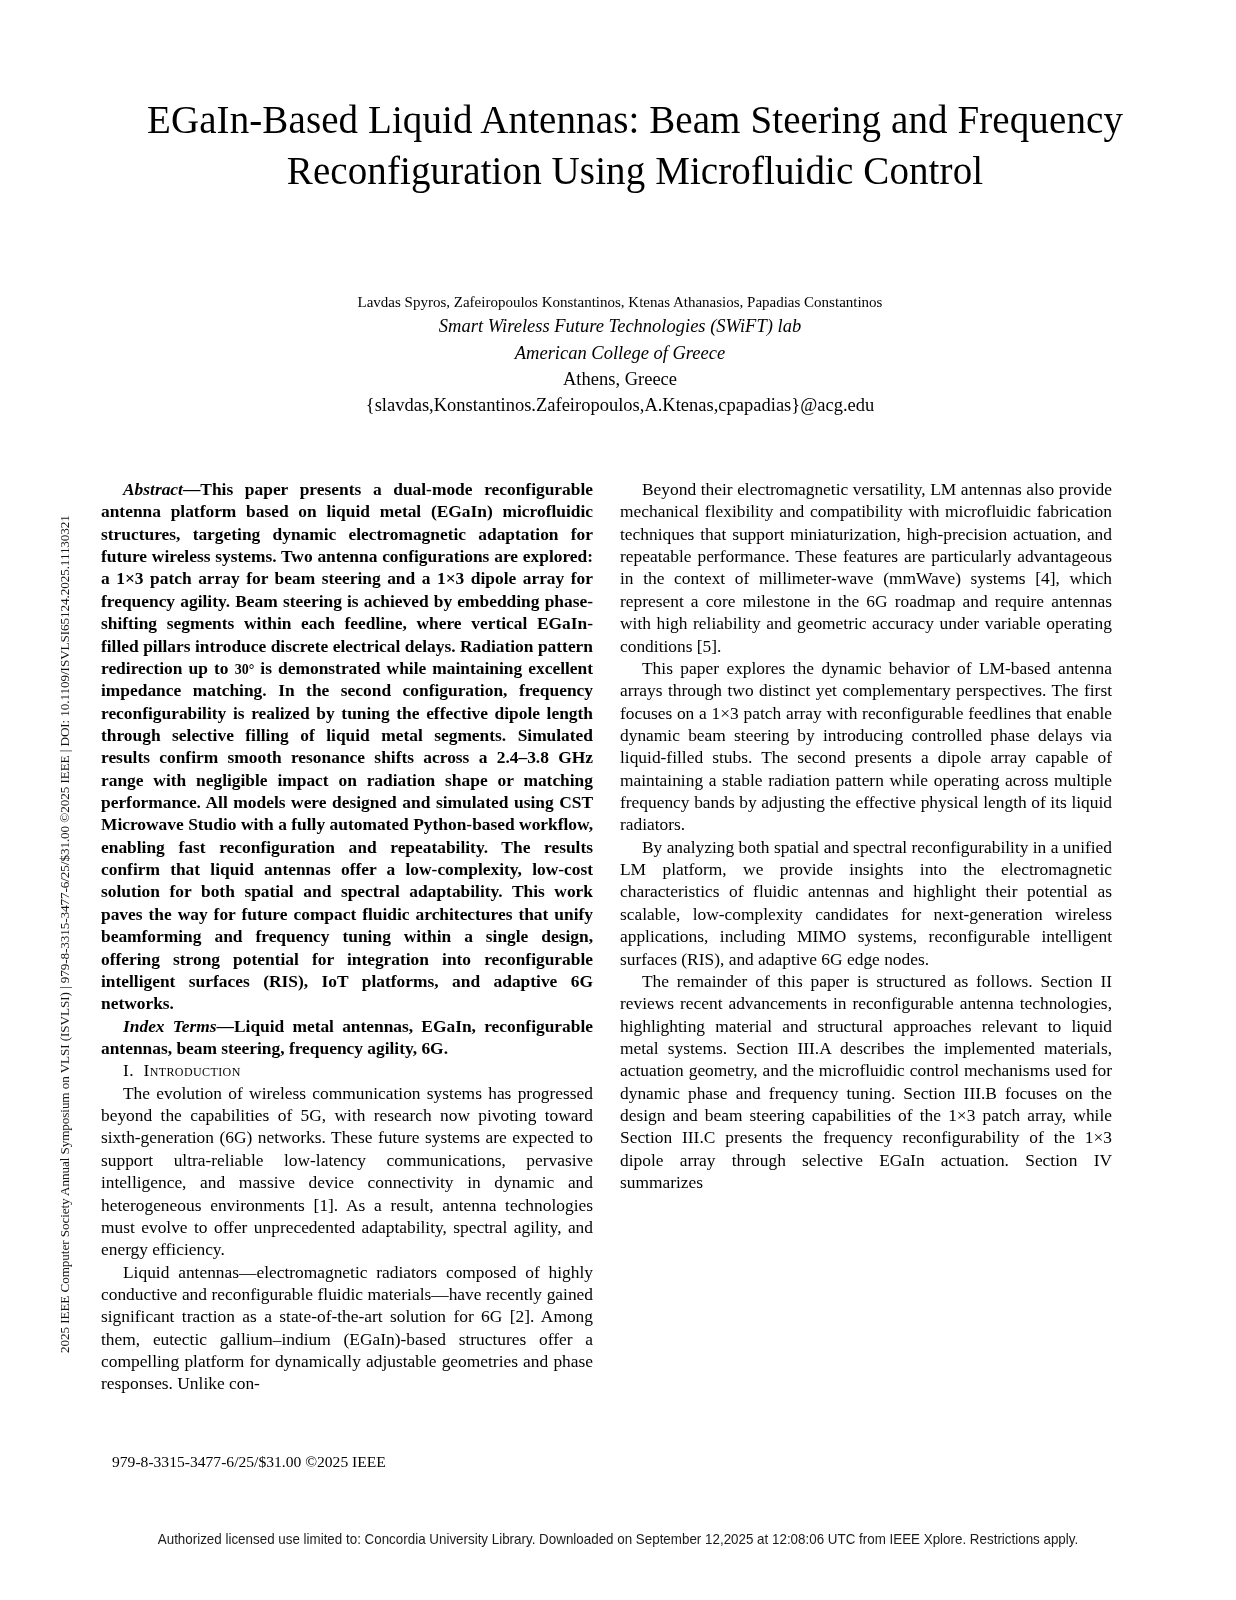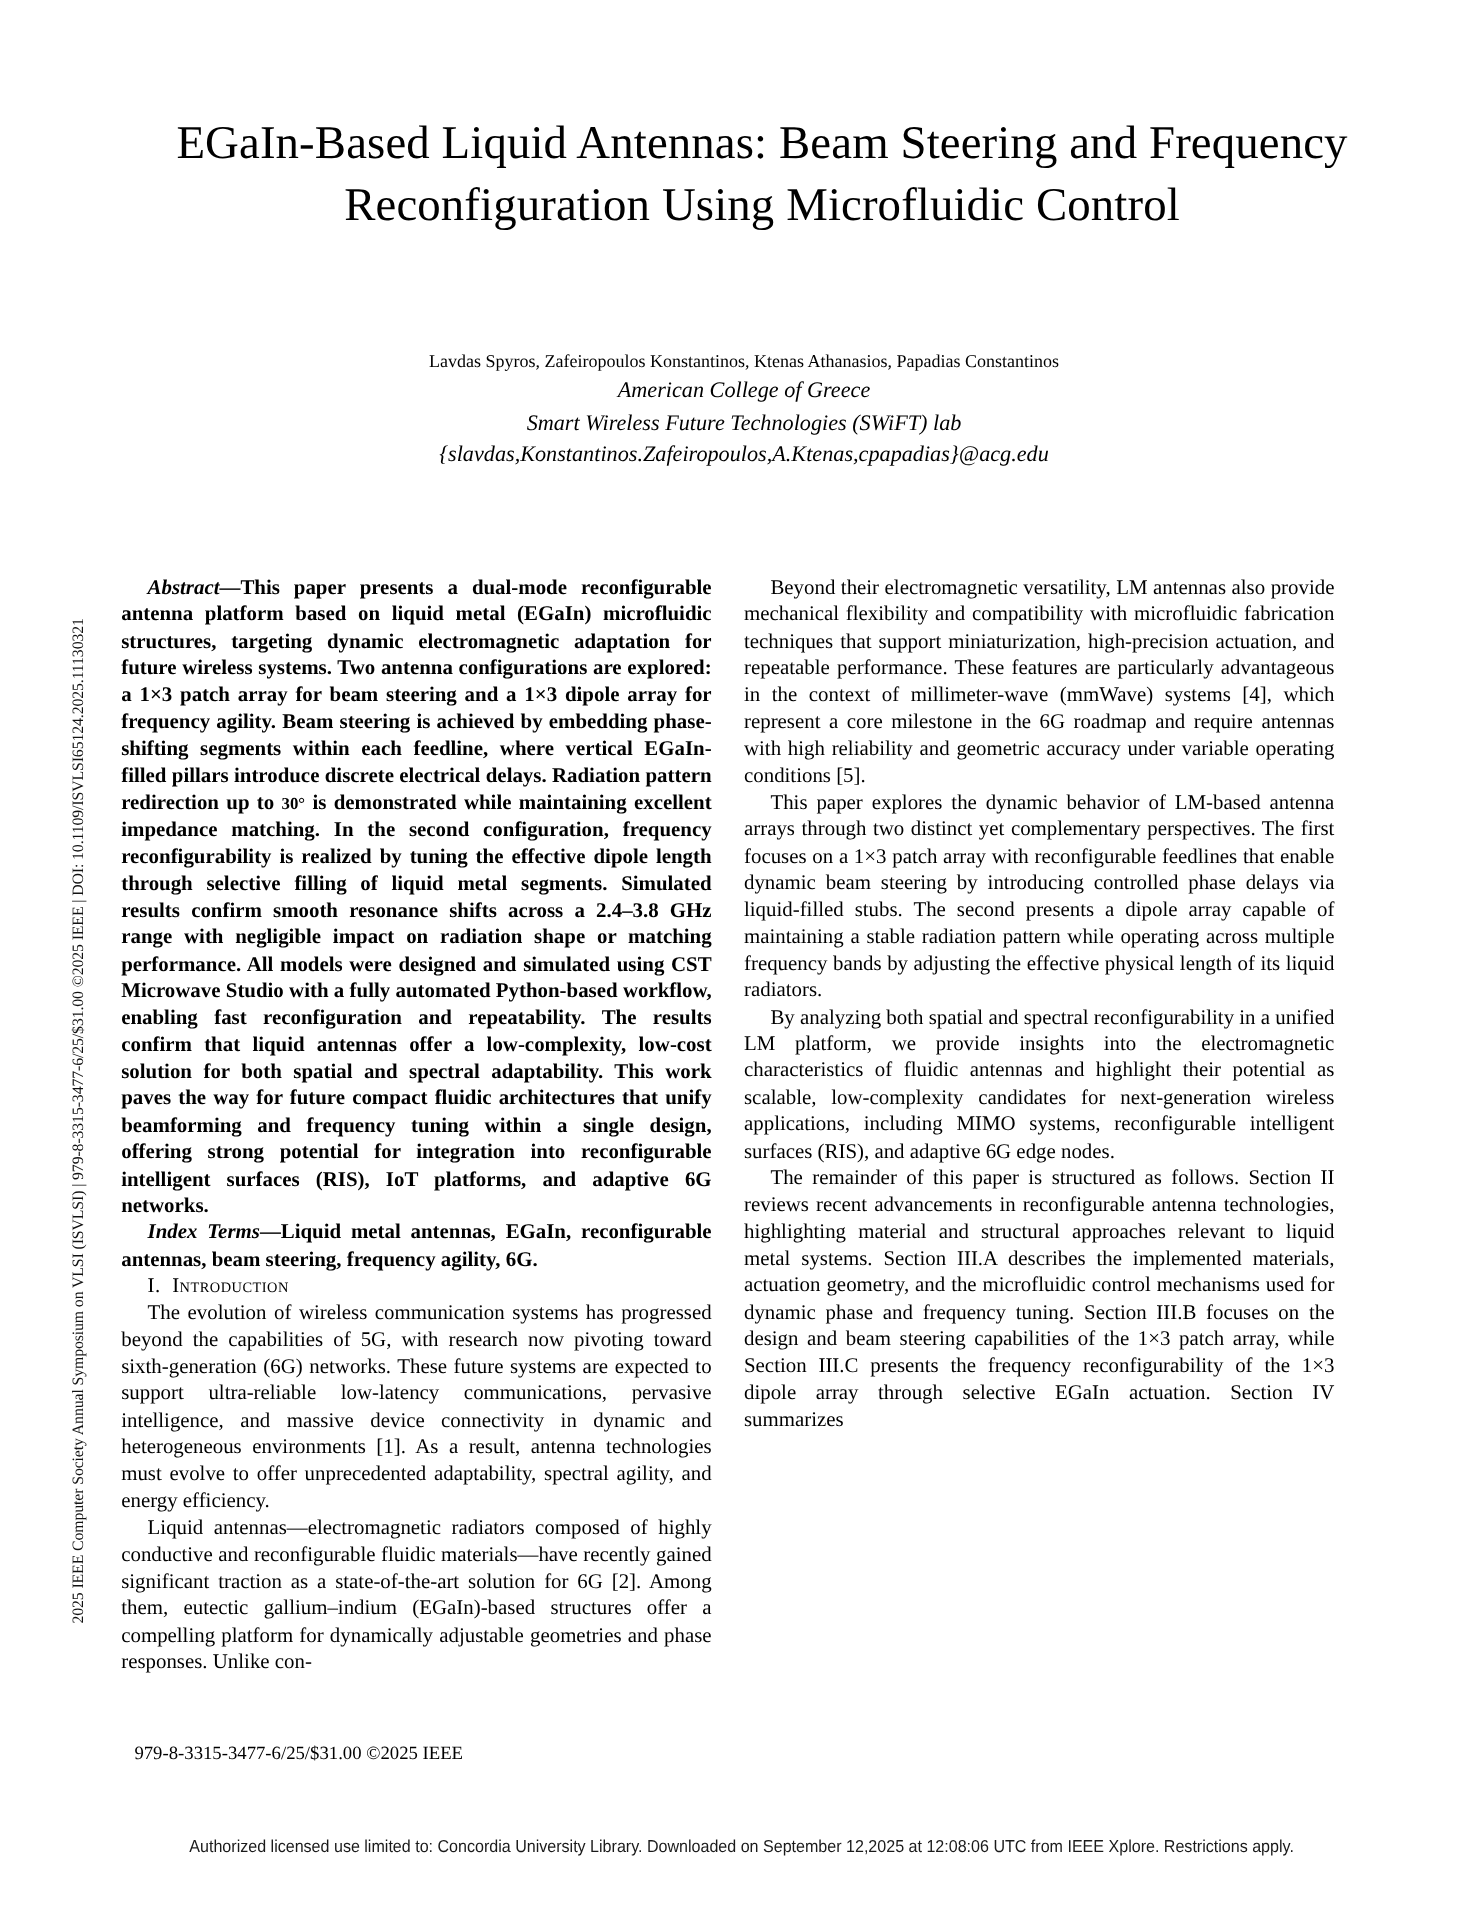--- a/index.html
+++ b/index.html
@@ -66,21 +66,20 @@
     font-style: italic;
     line-height: 1.42;
   }
   .city {
     font-size: 18.5px;
     line-height: 1.42;
   }
   .email {
     font-size: 18.5px;
     line-height: 1.5;
-    font-style: italic;
   }
 
   
   .col {
     position: absolute;
     top: 478px;
     width: 492px;
     font-size: 17.4px;
     line-height: 1.285;
     text-align: justify;
@@ -144,22 +143,23 @@
 <div class="page">
 
   <div class="spine">2025 IEEE Computer Society Annual Symposium on VLSI (ISVLSI) | 979-8-3315-3477-6/25/$31.00 ©2025 IEEE | DOI: 10.1109/ISVLSI65124.2025.11130321</div>
 
   <div class="title-block">
     <h1 class="paper-title">EGaIn-Based Liquid Antennas: Beam Steering and Frequency Reconfiguration Using Microfluidic Control</h1>
   </div>
 
   <div class="author-block">
     <div class="authors">Lavdas Spyros, Zafeiropoulos Konstantinos, Ktenas Athanasios, Papadias Constantinos</div>
+    <div class="affil">Smart Wireless Future Technologies (SWiFT) lab</div>
     <div class="affil">American College of Greece</div>
-    <div class="affil">Smart Wireless Future Technologies (SWiFT) lab</div>
+    <div class="city">Athens, Greece</div>
     <div class="email">{slavdas,Konstantinos.Zafeiropoulos,A.Ktenas,cpapadias}@acg.edu</div>
   </div>
 
   <div class="col col-left">
 
     <p class="abstract"><span class="lead-italic">Abstract</span><span>—</span><span>This paper presents a dual-mode reconfigurable antenna platform based on liquid metal (EGaIn) microfluidic structures, targeting dynamic electromagnetic adaptation for future wireless systems. Two antenna configurations are explored: a 1×3 patch array for beam steering and a 1×3 dipole array for frequency agility. Beam steering is achieved by embedding phase-shifting segments within each feedline, where vertical EGaIn-filled pillars introduce discrete electrical delays. Radiation pattern redirection up to </span><span class="deg">30°</span><span> is demonstrated while maintaining excellent impedance matching. In the second configuration, frequency reconfigurability is realized by tuning the effective dipole length through selective filling of liquid metal segments. Simulated results confirm smooth resonance shifts across a 2.4–3.8 GHz range with negligible impact on radiation shape or matching performance. All models were designed and simulated using CST Microwave Studio with a fully automated Python-based workflow, enabling fast reconfiguration and repeatability. The results confirm that liquid antennas offer a low-complexity, low-cost solution for both spatial and spectral adaptability. This work paves the way for future compact fluidic architectures that unify beamforming and frequency tuning within a single design, offering strong potential for integration into reconfigurable intelligent surfaces (RIS), IoT platforms, and adaptive 6G networks.</span></p>
 
     <p class="indexterms"><span class="lead-italic">Index Terms</span><span>—</span><span>Liquid metal antennas, EGaIn, reconfigurable antennas, beam steering, frequency agility, 6G.</span></p>
 
     <p class="section-head"><span class="numeral">I.</span>&nbsp; <span>Introduction</span></p>

